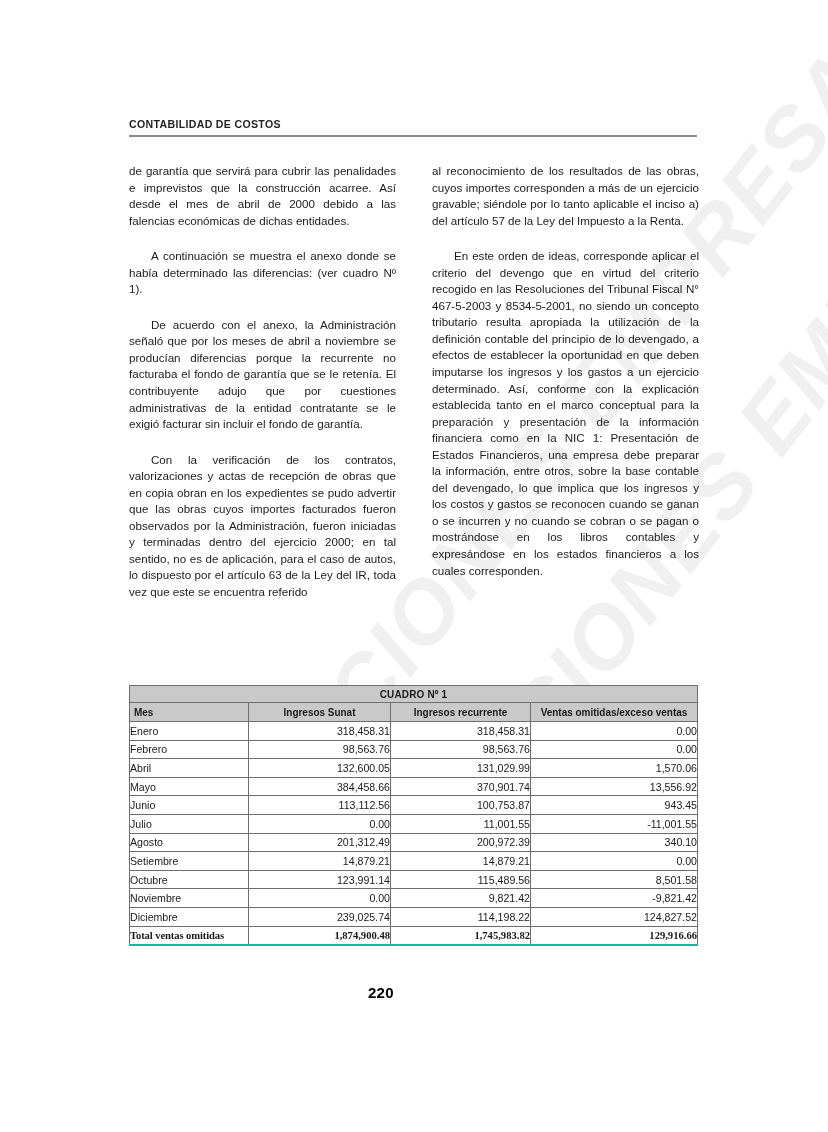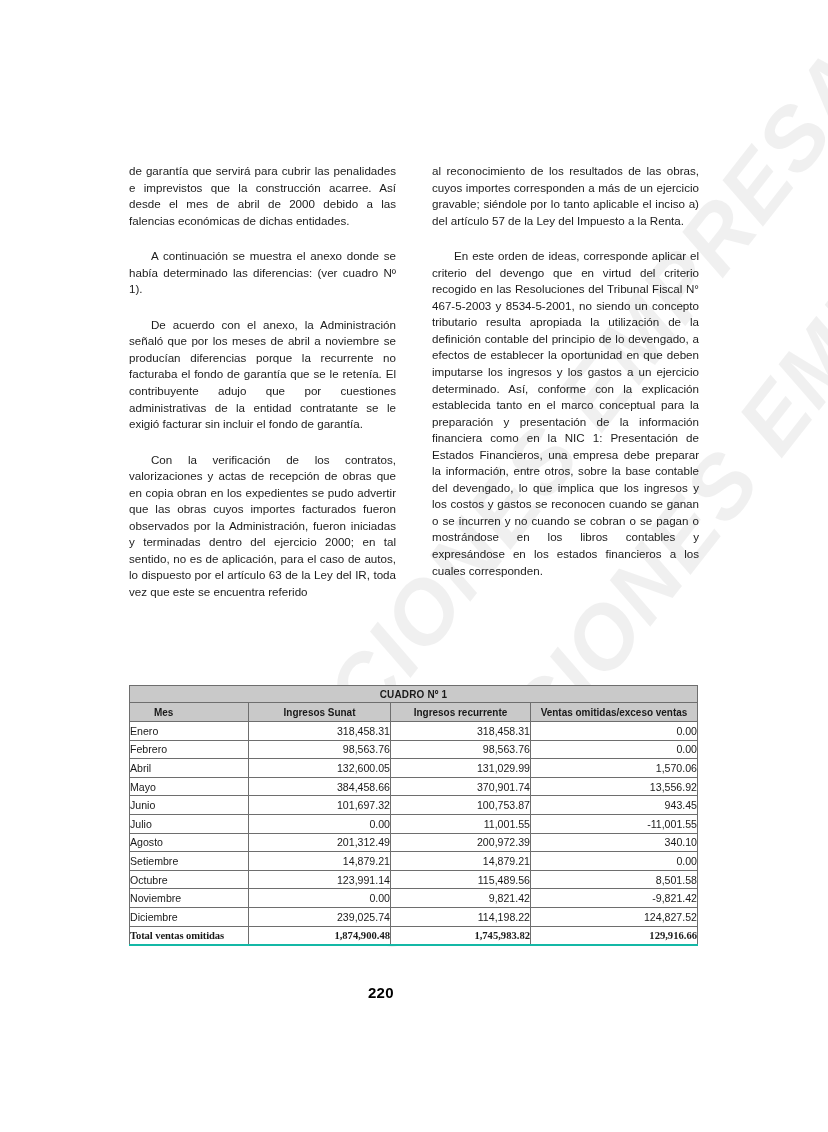--- a/index.html
+++ b/index.html
@@ -141,21 +141,21 @@
     transform: scaleX(0.94);
   }
   .hdr-row th {
     background: #c9c9c9;
     font-weight: bold;
     height: 18px;
     font-size: 10.8px;
   }
   .hdr-row th.h-mes {
     text-align: left;
-    padding-left: 24px;
+    padding-left: 4px;
   }
   .hdr-row th.h-num {
     text-align: center;
   }
   .hdr-inner { display: block; transform: scaleX(0.94); transform-origin: center; }
   .hdr-row th.h-mes .hdr-inner { transform-origin: left center; }
 
   tbody td {
     height: 17.6px;
   }
@@ -197,20 +197,24 @@
 </head>
 <body>
 
 <div class="page">
 
   <div class="watermark-layer">
     <div class="wm wm-a">SOLUCIONES EMPRESARIALES</div>
     <div class="wm wm-b">SOLUCIONES EMPRESARIALES</div>
   </div>
 
+  <div class="running-head">
+    <div class="running-head-title">CONTABILIDAD DE COSTOS</div>
+    <div class="running-head-rule"></div>
+  </div>
 
   <div class="columns">
     <div class="col col-left">
       <p>de garantía que servirá para cubrir las penalidades e imprevistos que la construcción acarree. Así desde el mes de abril de 2000 debido a las falencias económicas de dichas entidades.</p>
       <p class="indent">A continuación se muestra el anexo donde se había determinado las diferencias: (ver cuadro Nº 1).</p>
       <p class="indent">De acuerdo con el anexo, la Administración señaló que por los meses de abril a noviembre se producían diferencias porque la recurrente no facturaba el fondo de garantía que se le retenía. El contribuyente adujo que por cuestiones administrativas de la entidad contratante se le exigió facturar sin incluir el fondo de garantía.</p>
       <p class="indent">Con la verificación de los contratos, valorizaciones y actas de recepción de obras que en copia obran en los expedientes se pudo advertir que las obras cuyos importes facturados fueron observados por la Administración, fueron iniciadas y terminadas dentro del ejercicio 2000; en tal sentido, no es de aplicación, para el caso de autos, lo dispuesto por el artículo 63 de la Ley del IR, toda vez que este se encuentra referido</p>
     </div>
     <div class="col col-right">
       <p>al reconocimiento de los resultados de las obras, cuyos importes corresponden a más de un ejercicio gravable; siéndole por lo tanto aplicable el inciso a) del artículo 57 de la Ley del Impuesto a la Renta.</p>
@@ -267,21 +271,21 @@
           <td class="c-num">1,570.06</td>
         </tr>
         <tr>
           <td class="c-mes">Mayo</td>
           <td class="c-num">384,458.66</td>
           <td class="c-num">370,901.74</td>
           <td class="c-num">13,556.92</td>
         </tr>
         <tr>
           <td class="c-mes">Junio</td>
-          <td class="c-num">101,697.32</td>
+          <td class="c-num">113,112.56</td>
           <td class="c-num">100,753.87</td>
           <td class="c-num">943.45</td>
         </tr>
         <tr>
           <td class="c-mes">Julio</td>
           <td class="c-num">0.00</td>
           <td class="c-num">11,001.55</td>
           <td class="c-num">-11,001.55</td>
         </tr>
         <tr>

